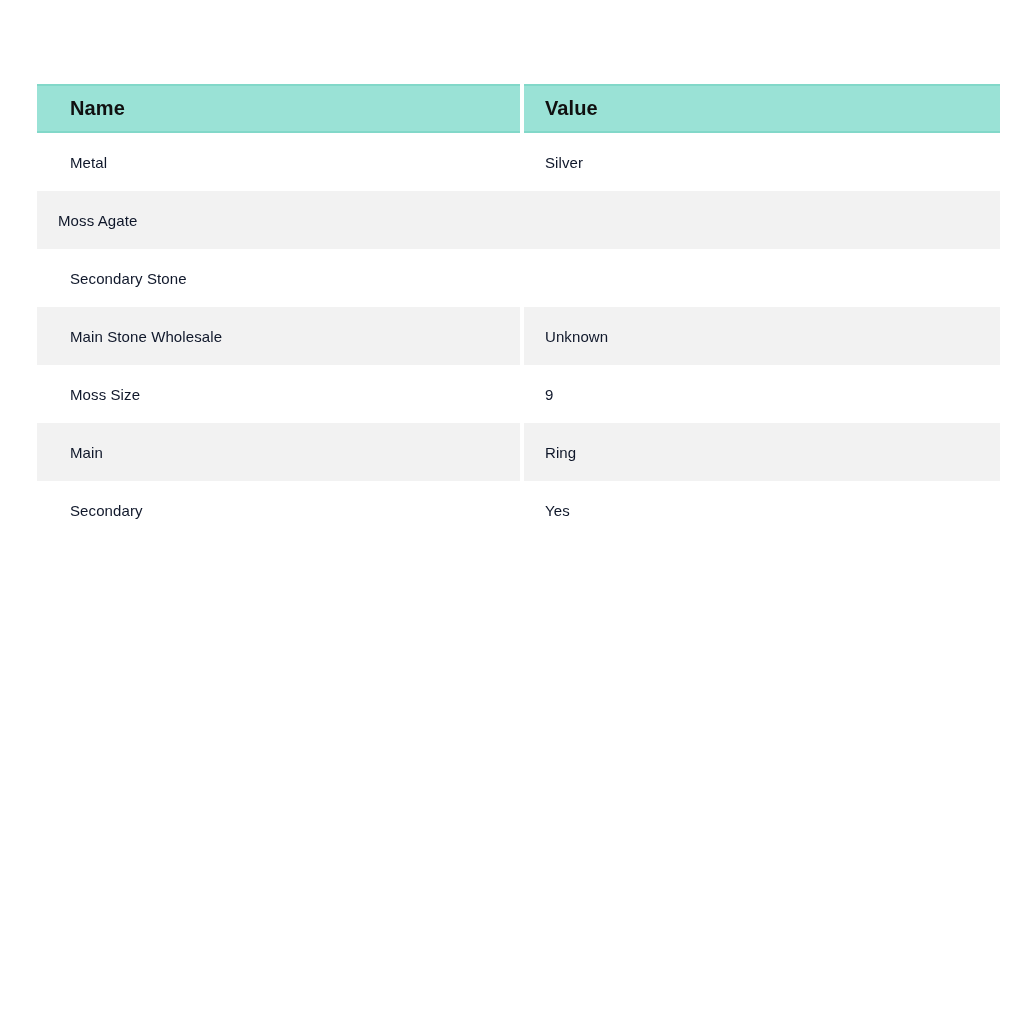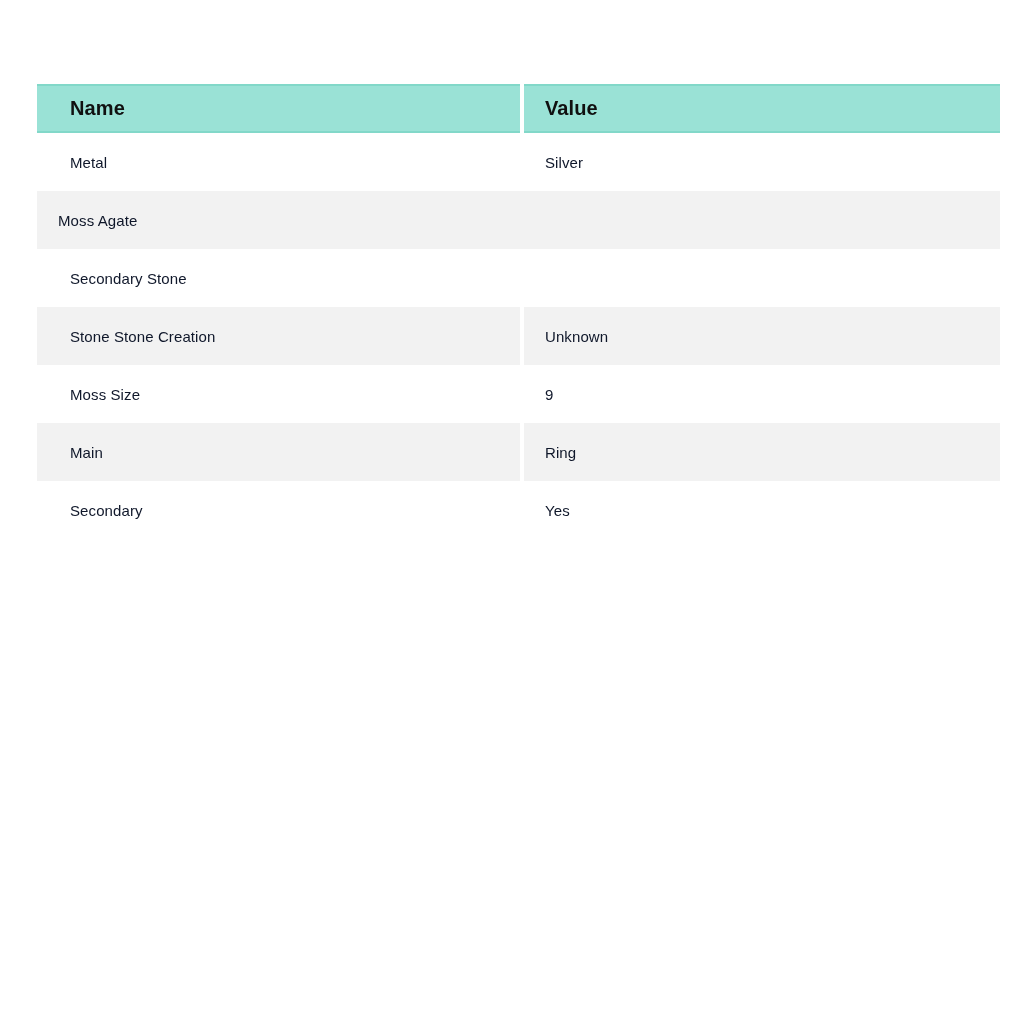--- a/index.html
+++ b/index.html
@@ -79,21 +79,21 @@
 
     <div class="t-row even">
       <div class="cell value">Moss Agate</div>
     </div>
 
     <div class="t-row odd">
       <div class="cell name">Secondary Stone</div>
     </div>
 
     <div class="t-row even">
-      <div class="cell name">Stone Stone Creation</div>
+      <div class="cell name">Main Stone Wholesale</div>
       <div class="cell value">Unknown</div>
     </div>
 
     <div class="t-row odd">
       <div class="cell name">Moss Size</div>
       <div class="cell value">9</div>
     </div>
 
     <div class="t-row even">
       <div class="cell name">Main</div>

